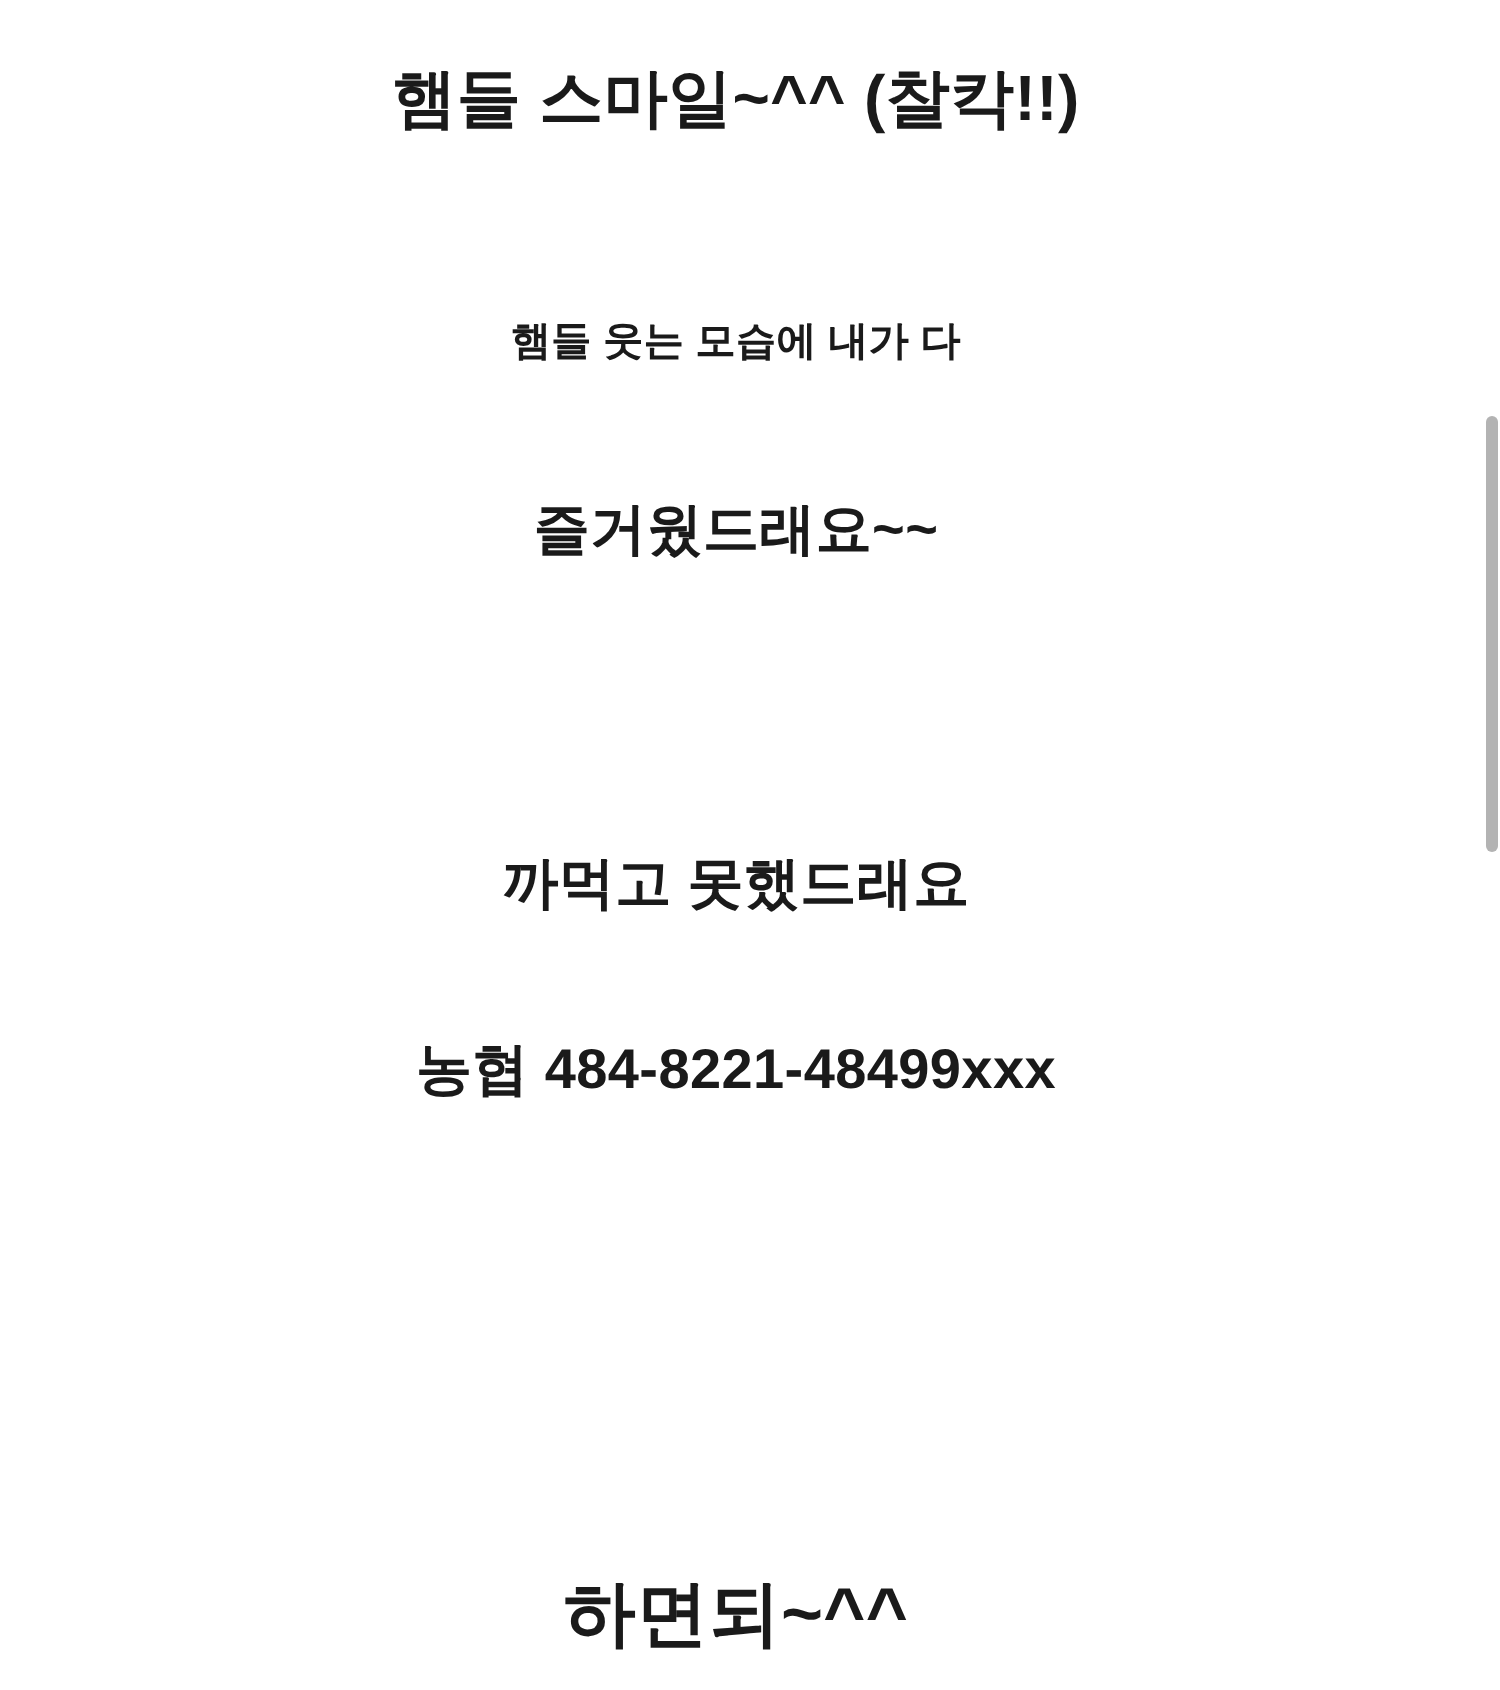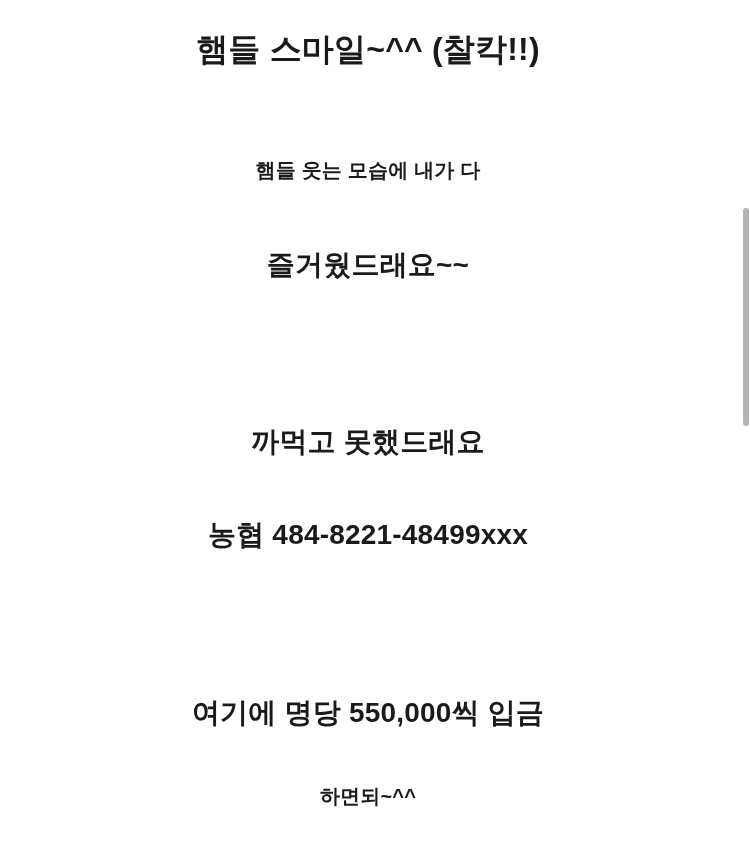--- a/index.html
+++ b/index.html
@@ -35,21 +35,21 @@
     top: 28px;
     font-size: 32px;
   }
   .line-1 { top: 157px; font-size: 20px; }
   .line-2 { top: 246px; font-size: 28px; }
   .line-3 { top: 332px; font-size: 28px; }
   .line-4 { top: 423px; font-size: 28px; }
   .line-5 { top: 516px; font-size: 28px; }
   .line-6 { top: 605px; font-size: 28px; }
   .line-7 { top: 694px; font-size: 28px; }
-  .line-8 { top: 783px; font-size: 20px; }
+  .line-8 { top: 783px; font-size: 36px; }
 
   .scrollbar-track {
     position: absolute;
     right: 0;
     top: 0;
     width: 8px;
     height: 845px;
     background: #ffffff;
   }
   .scrollbar-thumb {
@@ -72,21 +72,20 @@
   <div class="text-block line-1">햄들 웃는 모습에 내가 다</div>
 
   <div class="text-block line-2">즐거웠드래요~~</div>
 
 
   <div class="text-block line-4">까먹고 못했드래요</div>
 
   <div class="text-block line-5">농협 484-8221-48499xxx</div>
 
 
-  <div class="text-block line-7">여기에 명당 550,000씩 입금</div>
 
   <div class="text-block line-8">하면되~^^</div>
 
   <div class="scrollbar-track">
     <div class="scrollbar-thumb"></div>
   </div>
 
 </div>
 
 </body></html>

